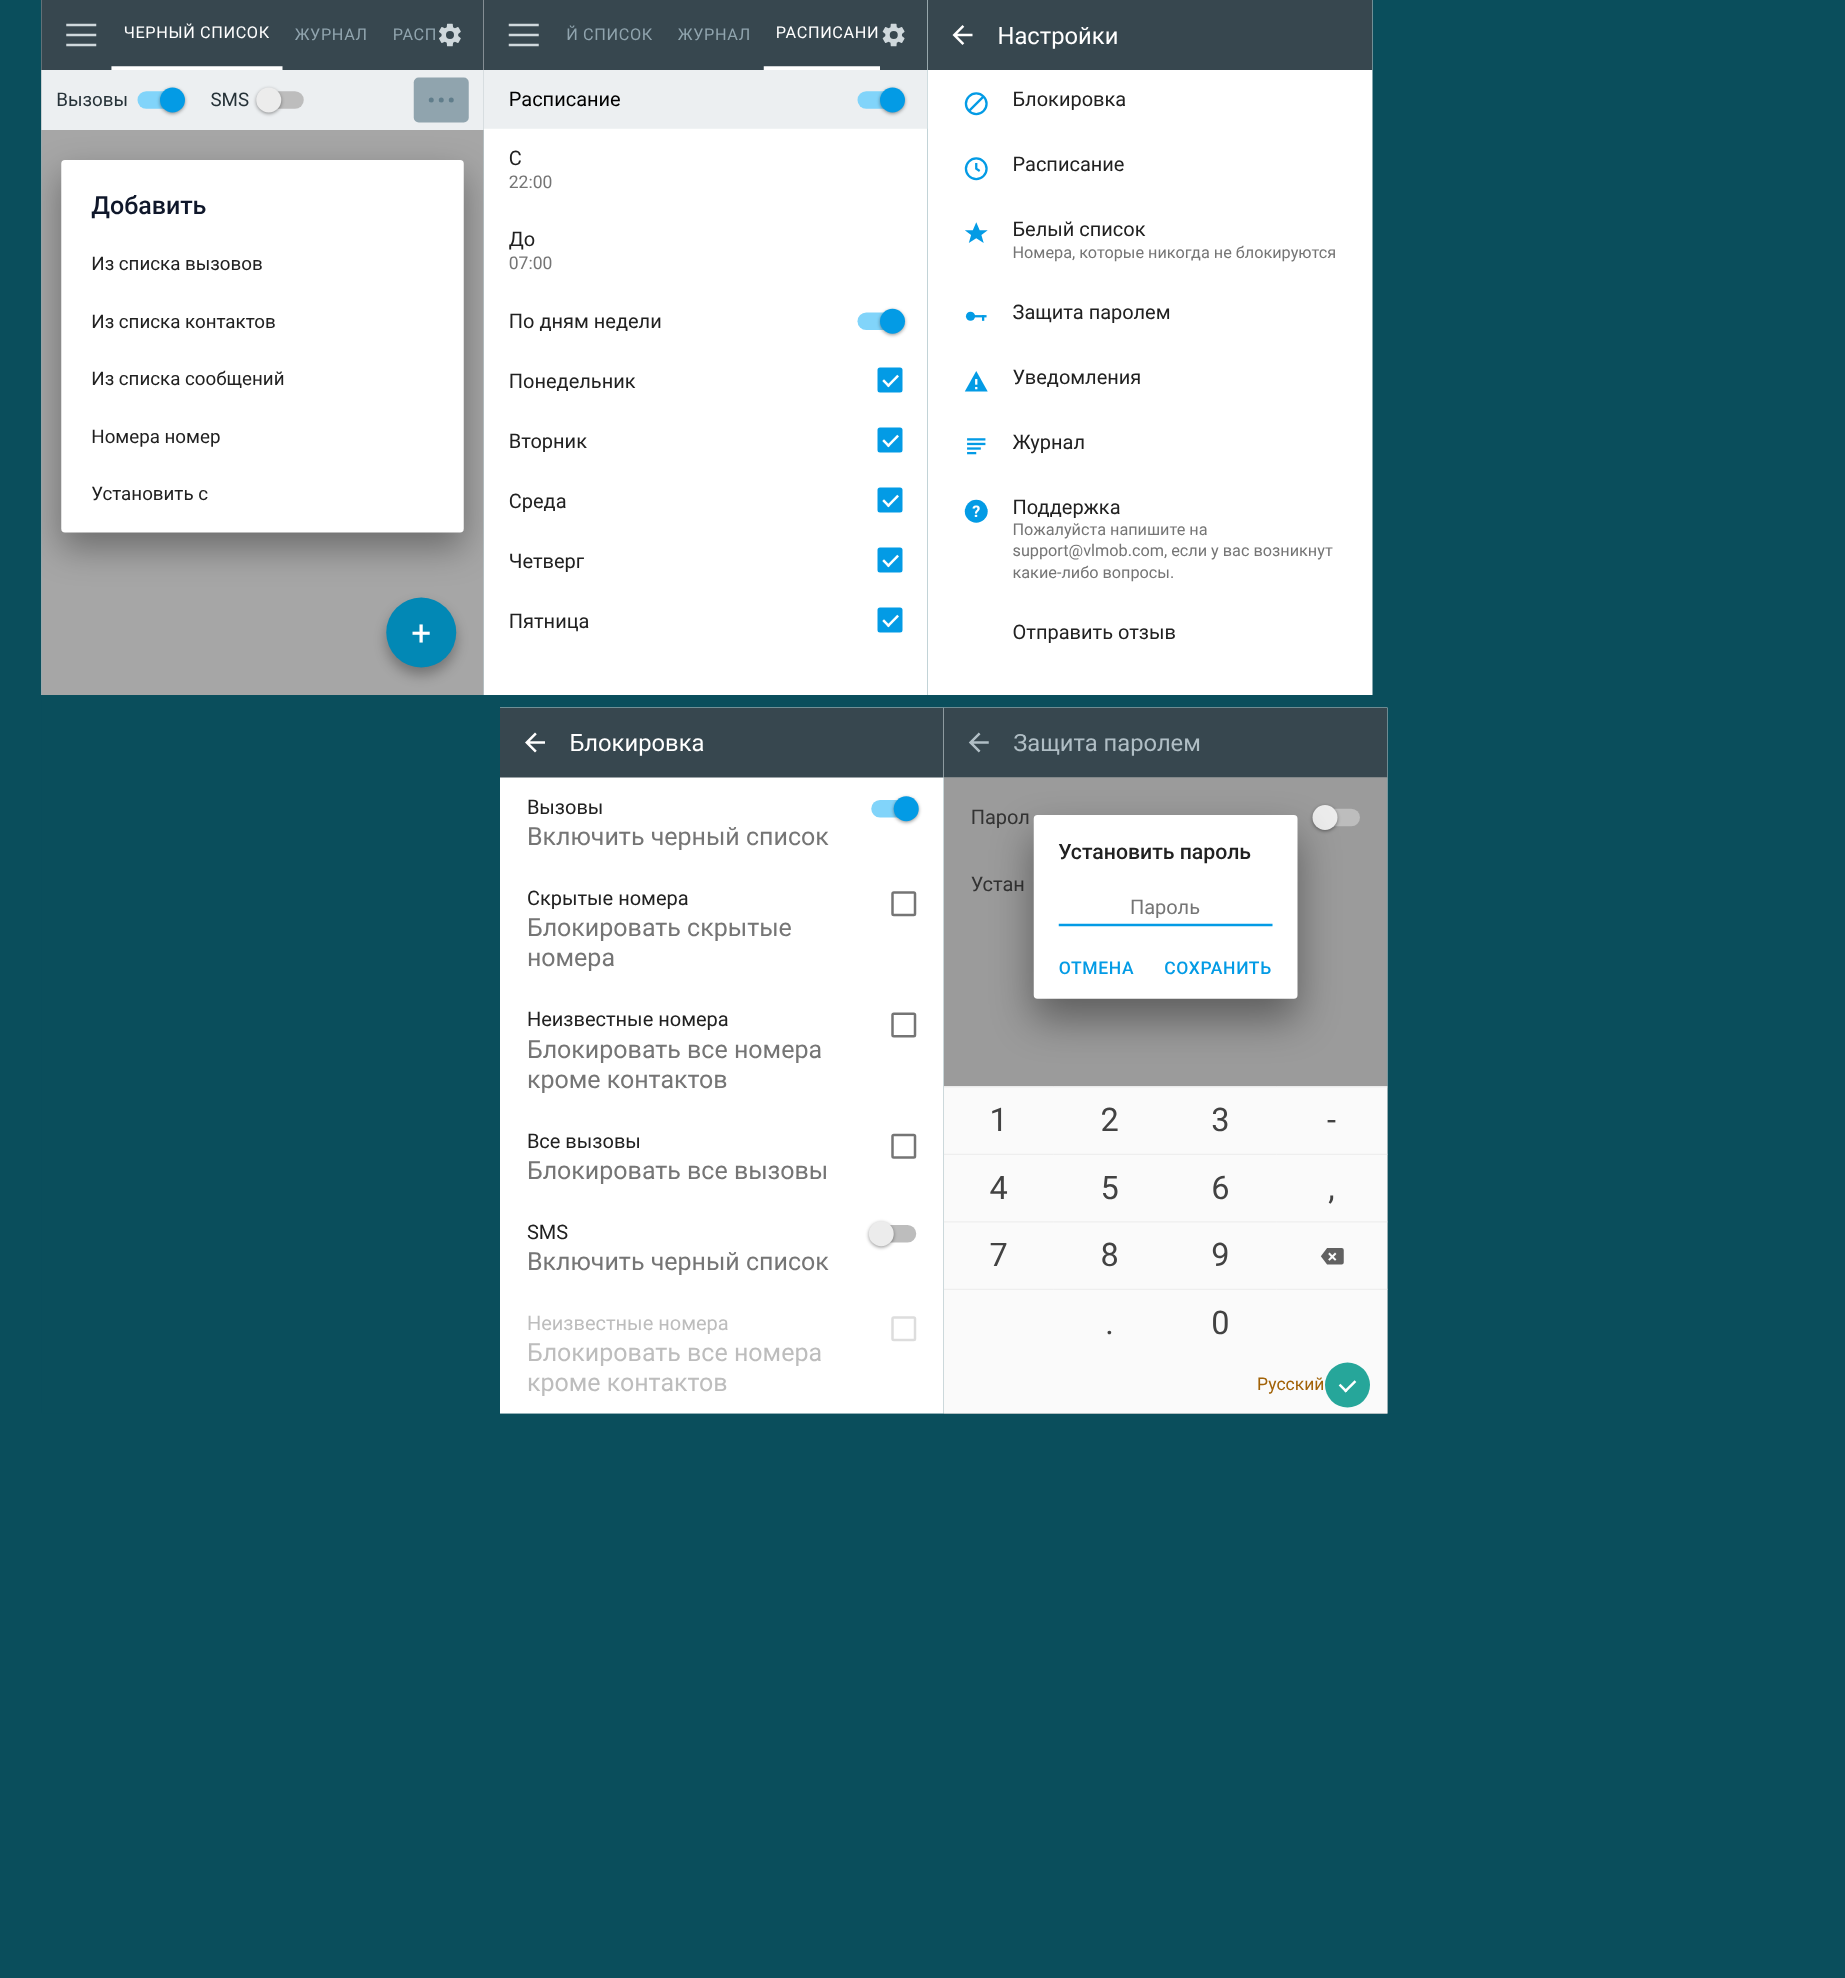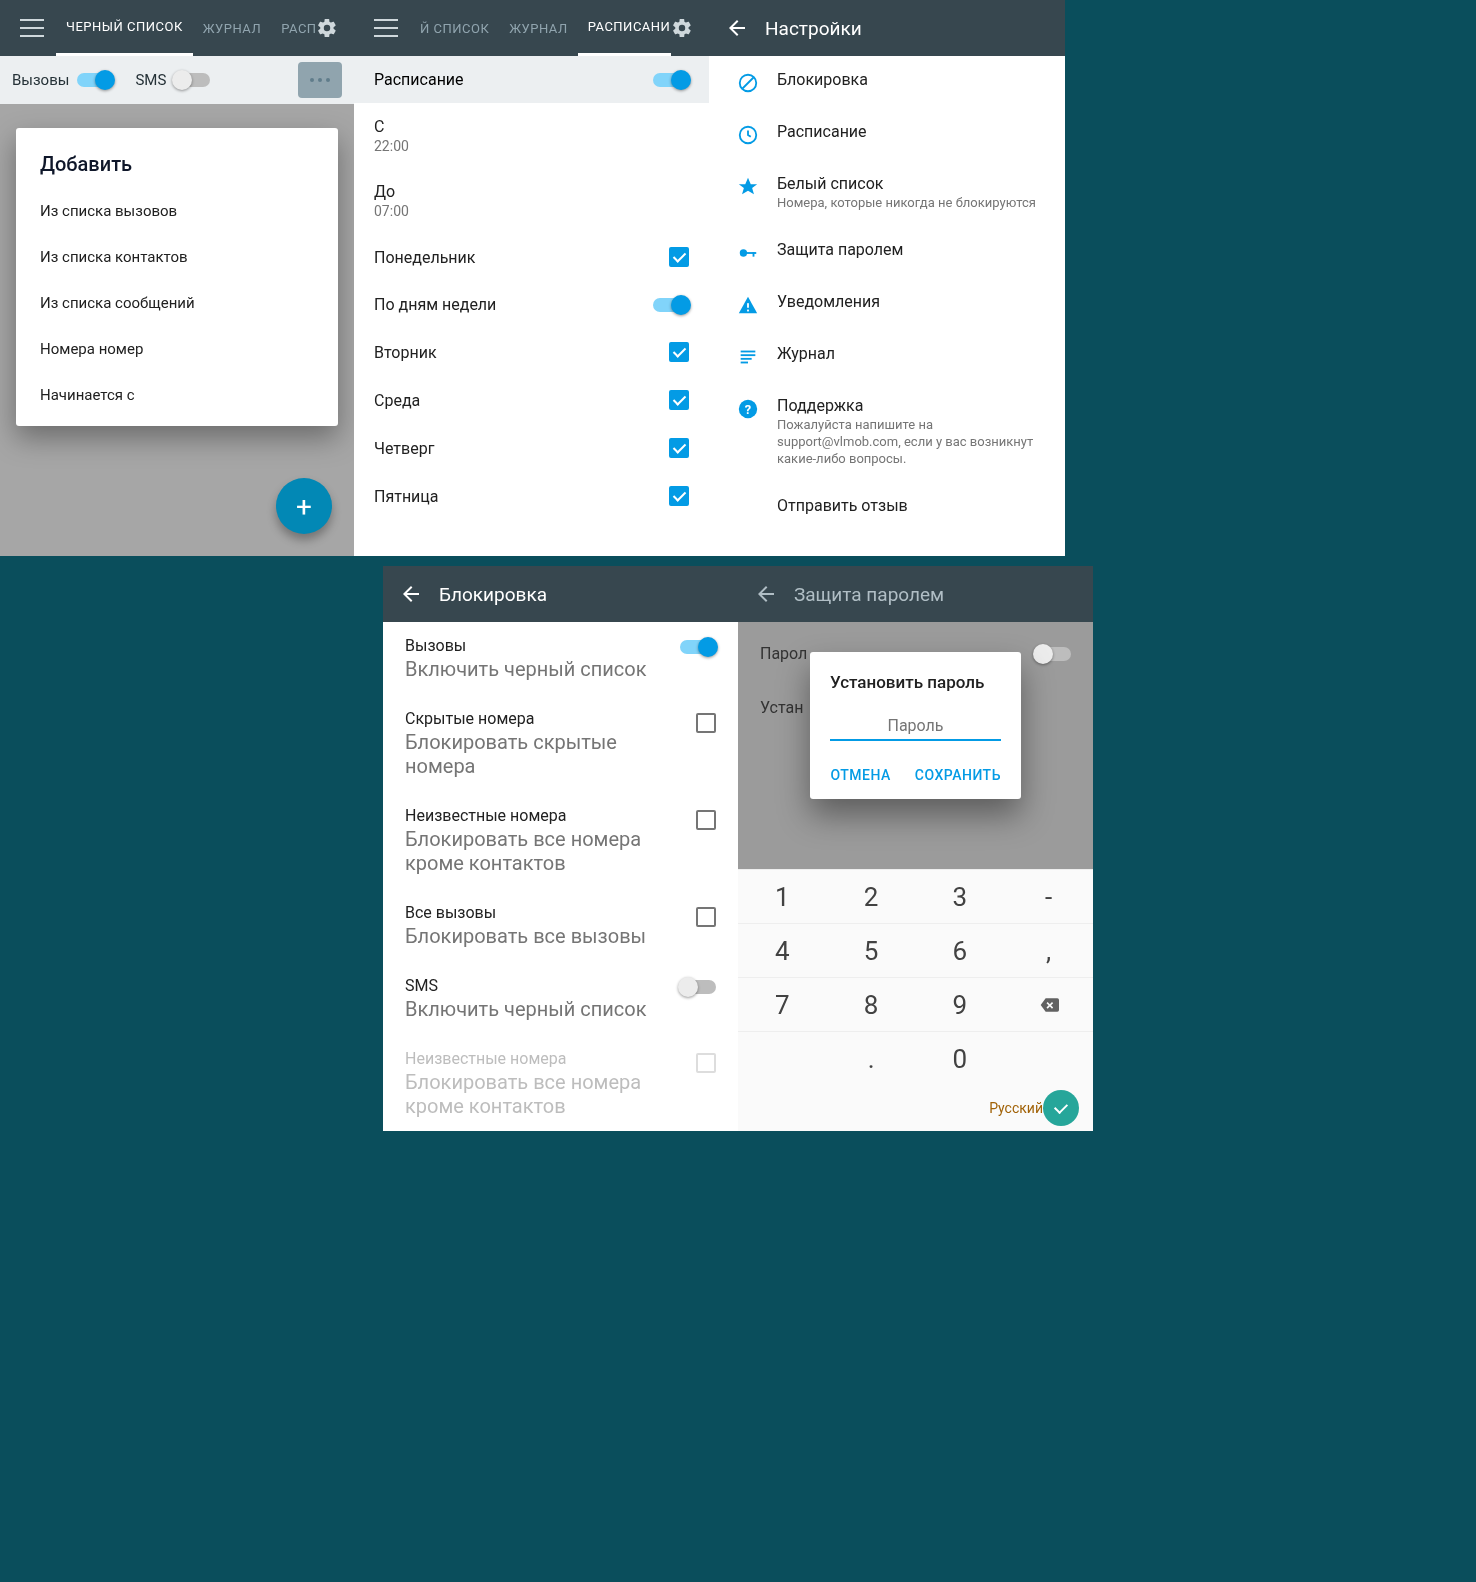--- a/index.html
+++ b/index.html
@@ -1,17 +1,17 @@
 <!DOCTYPE html>
 <html><head>
 <meta charset="utf-8">
 <style>
   * { margin: 0; padding: 0; box-sizing: border-box; font-family: Roboto, Arial, sans-serif; }
   body { background: #0a4e5c; width: 1476px; }
-  .container { display: flex; flex-wrap: wrap; }
+  .container { display: flex; flex-wrap: wrap; padding-left: 33px; }
   .phone { background: #fff; position: relative; overflow: hidden; }
   .p1 { width: 354px; height: 556px; }
   .p2 { width: 355px; height: 556px; }
   .p3 { width: 356px; height: 556px; }
   .row2 { width: 100%; display: flex; justify-content: center; background: #0a4e5c; padding: 10px 0 0 0; }
   .p4 { width: 355px; height: 565px; }
   .p5 { width: 355px; height: 565px; }
 
   
   .topbar { background: #37474f; height: 56px; display: flex; align-items: center; padding: 0 8px; color: #fff; }
@@ -132,21 +132,21 @@
           <span></span>
         </div>
     </div>
     <div class="fab">+</div>
     <div class="dialog">
       <h2>Добавить</h2>
       <div class="opt">Из списка вызовов</div>
       <div class="opt">Из списка контактов</div>
       <div class="opt">Из списка сообщений</div>
       <div class="opt">Номера номер</div>
-      <div class="opt">Начинается с</div>
+      <div class="opt">Установить с</div>
     </div>
   </div>
 
   <div class="phone p2">
     <div class="topbar">
       <div class="ham">
           <span></span>
           <span></span>
           <span></span>
         </div>
@@ -169,27 +169,27 @@
           <div class="sub">22:00</div>
         </div>
     </div>
     <div class="row">
       <div class="col">
           <div class="lbl">До</div>
           <div class="sub">07:00</div>
         </div>
     </div>
     <div class="row">
+      <span class="lbl">По дням недели</span>
+      <div class="toggle on"></div>
+    </div>
+    <div class="row">
         <span class="lbl">Понедельник</span>
         <div class="chk on"></div>
       </div>
-    <div class="row">
-      <span class="lbl">По дням недели</span>
-      <div class="toggle on"></div>
-    </div>
     <div class="row">
         <span class="lbl">Вторник</span>
         <div class="chk on"></div>
       </div>
     <div class="row">
         <span class="lbl">Среда</span>
         <div class="chk on"></div>
       </div>
     <div class="row">
         <span class="lbl">Четверг</span>

